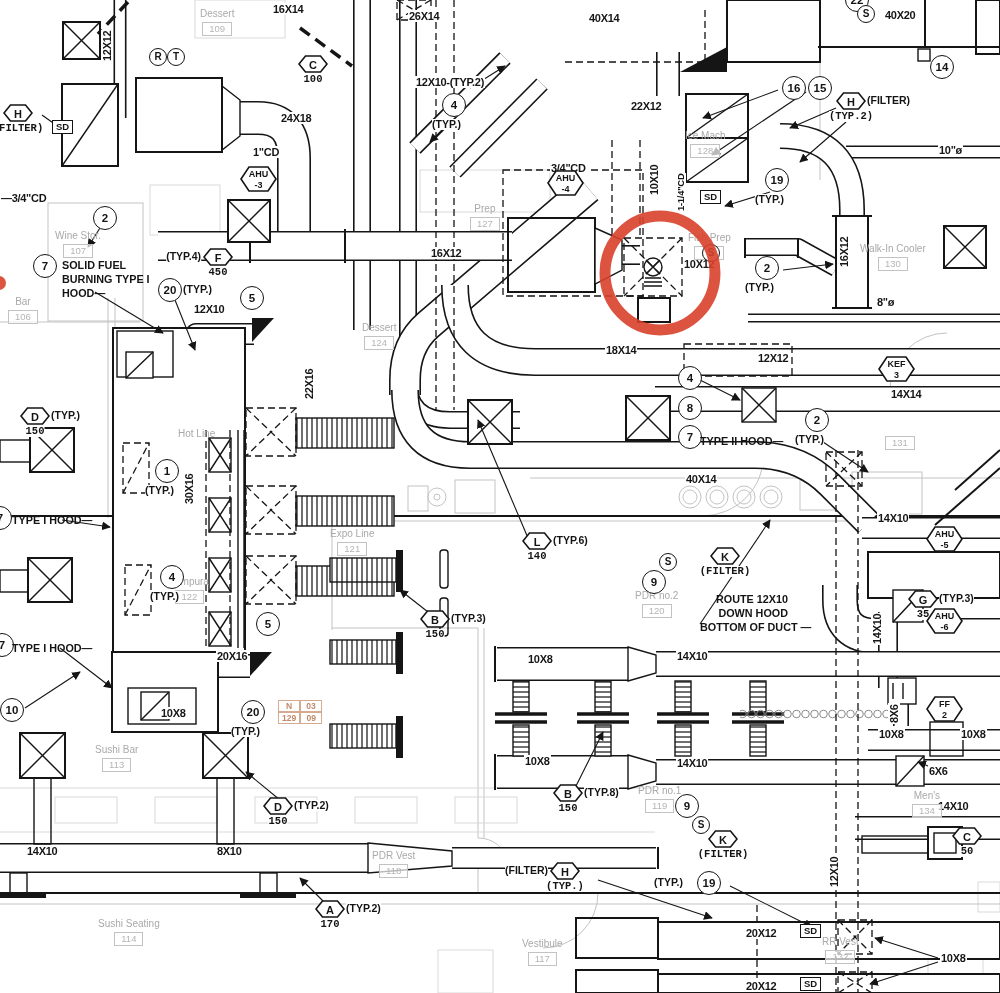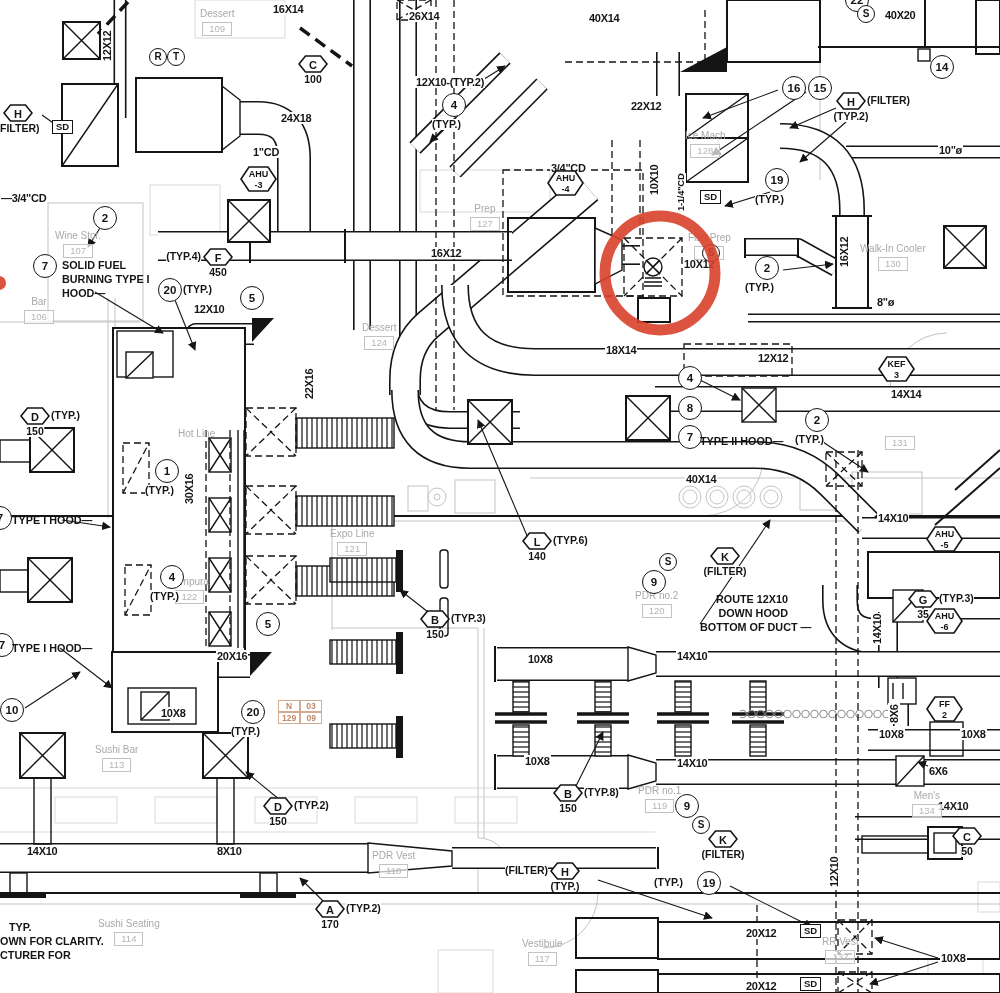--- a/index.html
+++ b/index.html
@@ -12,21 +12,21 @@
   .rot{transform-origin:0 0;transform:rotate(-90deg);}
   .room{position:absolute;color:#a9a9a9;font:10px/1.2 "Liberation Sans",sans-serif;
         text-align:center;white-space:nowrap;}
   .room .num{display:inline-block;border:1px solid #c2c2c2;padding:0 6px;margin-top:2px;
         color:#b5b5b5;font-size:9.5px;line-height:12px;background:rgba(255,255,255,.7);}
   .kn{position:absolute;width:22px;height:22px;border:1.4px solid #141414;border-radius:50%;
       background:#fff;font:bold 11.5px/22px "Liberation Sans",sans-serif;text-align:center;color:#141414;}
   .knsuf,.hexlab{position:absolute;font:bold 10.5px/1 "Liberation Sans",sans-serif;color:#141414;
       white-space:nowrap;background:#fff;}
   .pre{transform:translateX(-100%);}
-  .val{transform:translateX(-50%);}
+  .val{transform:translateX(-50%);font-family:Liberation Mono, monospace;}
   .lc{position:absolute;width:16px;height:16px;border:1.3px solid #141414;border-radius:50%;
       background:#fff;font:bold 10px/16px "Liberation Sans",sans-serif;text-align:center;color:#141414;}
   .sd{position:absolute;border:1.5px solid #141414;background:#fff;
       font:bold 9.5px/12px "Liberation Sans",sans-serif;padding:0 3px;color:#141414;}
   .note{position:absolute;font:bold 10.8px/1.3 "Liberation Sans",sans-serif;color:#141414;white-space:pre;}
   .gr{position:absolute;font:bold 8.5px/10px "Liberation Sans",sans-serif;color:#c08868;text-align:center;}
   .gr span{border:1px solid #d4ab90;padding:0 3px;display:inline-block;min-width:14px;}
   .hex{position:absolute;}
   .ht{font:bold 9px "Liberation Sans",sans-serif;fill:#141414;text-anchor:middle;}
   .hl1{font:bold 11px "Liberation Sans",sans-serif;fill:#141414;text-anchor:middle;}
@@ -475,21 +475,21 @@
       <div class="dl" style="left: 928px; top: 765px;">6X6</div>
       <div class="dl" style="left: 937px; top: 800px;">14X10</div>
       <div class="dl" style="left: 26px; top: 845px;">14X10</div>
       <div class="dl" style="left: 216px; top: 845px;">8X10</div>
       <div class="dl rot" style="left: 828px; top: 888px;">12X10</div>
       <div class="dl" style="left: 745px; top: 927px;">20X12</div>
       <div class="dl" style="left: 745px; top: 980px;">20X12</div>
       <div class="dl" style="left: 940px; top: 952px;">10X8</div>
       <div class="room" style="left: 200px; top: 8px;"><div>Dessert</div><div class="num">109</div></div>
       <div class="room" style="left: 55px; top: 230px;"><div>Wine Stor.</div><div class="num">107</div></div>
-      <div class="room" style="left: 8px; top: 296px; margin-left: 16px;"><div>Bar</div><div class="num">106</div></div>
+      <div class="room" style="left: 8px; top: 296px;"><div>Bar</div><div class="num">106</div></div>
       <div class="room" style="left: 470px; top: 203px;"><div>Prep</div><div class="num">127</div></div>
       <div class="room" style="left: 362px; top: 322px;"><div>Dessert</div><div class="num">124</div></div>
       <div class="room" style="left: 688px; top: 232px;"><div>Fish Prep</div><div class="num">129</div></div>
       <div class="room" style="left: 860px; top: 243px;"><div>Walk-In Cooler</div><div class="num">130</div></div>
       <div class="room" style="left: 685px; top: 130px;"><div>Ice Mach</div><div class="num">128</div></div>
       <div class="room" style="left: 178px; top: 428px;">
         <div>Hot Line</div>
       </div>
       <div class="room" style="left: 170px; top: 576px;"><div>Tempura</div><div class="num">122</div></div>
       <div class="room" style="left: 330px; top: 528px;"><div>Expo Line</div><div class="num">121</div></div>
@@ -663,23 +663,20 @@
       <div class="sd" style="left: 800px; top: 977px;">SD</div>
       <div class="note" style="left: 62px; top: 258px;">SOLID FUEL
 BURNING TYPE I
 HOOD—</div>
       <div class="note" style="left: 700px; top: 434px;">TYPE II HOOD—</div>
       <div class="note" style="left: 12px; top: 513px;">TYPE I HOOD—</div>
       <div class="note" style="left: 12px; top: 641px;">TYPE I HOOD—</div>
       <div class="note" style="left: 700px; top: 592px; width: 88px; text-align: right;">ROUTE 12X10
 DOWN HOOD
 BOTTOM OF DUCT —</div>
-      <div class="note" style="left: 0px; top: 920px;">   TYP.
-OWN FOR CLARITY.
-CTURER FOR</div>
       <div class="gr" style="left: 278px; top: 700px;">
         <div><span>N</span><span>03</span></div>
         <div><span>129</span><span>09</span></div>
       </div>
     </div>
 
 <svg id="hl" width="1000" height="993" viewBox="0 0 1000 993">
   <ellipse id="hl-e" fill="none" stroke-linecap="round" opacity="0.9" cx="660" cy="273" rx="55" ry="57" stroke="#d8402a" stroke-width="11"></ellipse>
   <circle id="hl-d" opacity="0.9" cx="-1" cy="283" r="7" fill="#d8402a"></circle>
 </svg>

